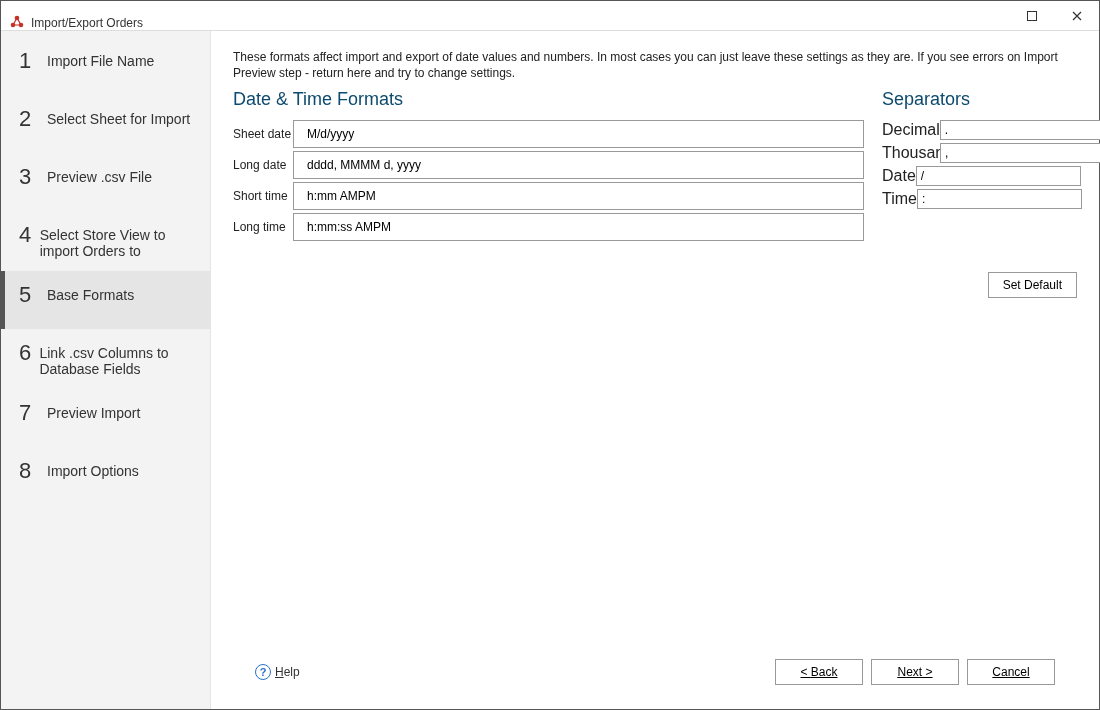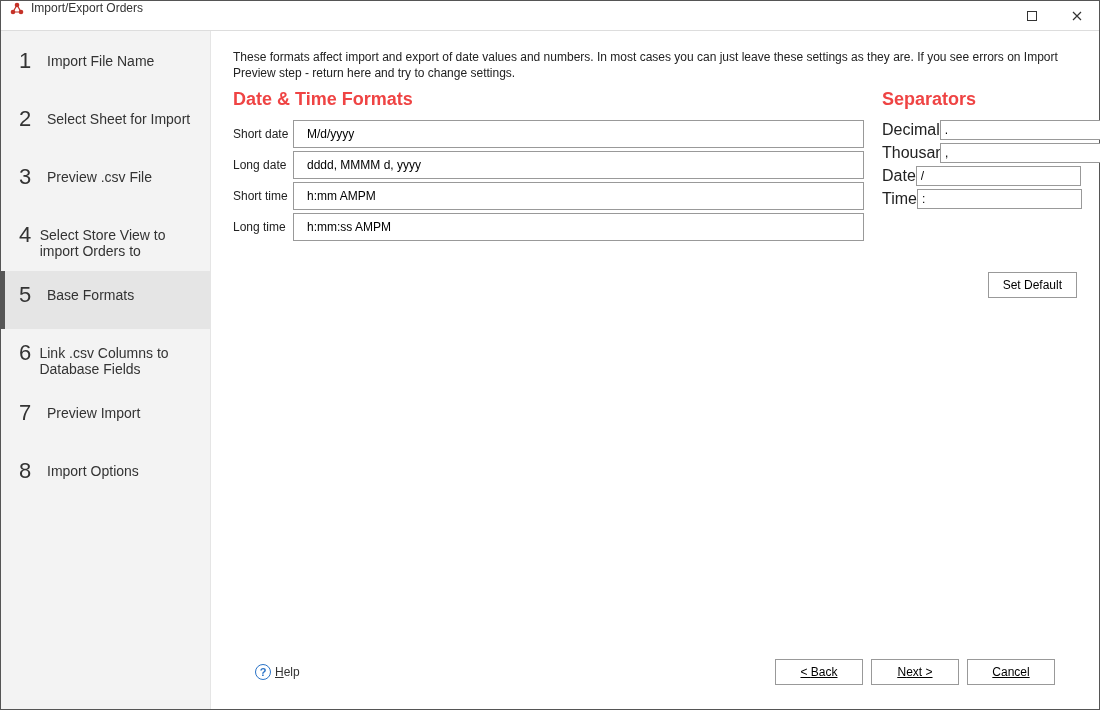--- a/index.html
+++ b/index.html
@@ -17,21 +17,21 @@
       height: 710px;
       border: 1px solid #555;
       display: flex;
       flex-direction: column;
       background: #fff;
     }
     
     .titlebar {
       height: 30px;
       display: flex;
-      align-items: flex-start;
+      align-items: flex-end;
       background: #fff;
       border-bottom: 1px solid #ddd;
     }
     .titlebar .app-icon {
       width: 16px; height: 16px;
       margin-left: 8px;
       margin-right: 6px;
       display: inline-flex;
       align-items: center;
       justify-content: center;
@@ -112,22 +112,22 @@
       line-height: 16px;
     }
     .columns {
       display: flex;
       gap: 18px;
     }
     .col-left { flex: 1; }
     .col-right { width: 195px; }
     h2.section {
       font-size: 18px;
-      font-weight: 700;
-      color: #ef4444;
+      font-weight: 400;
+      color: #0c4a6e;
       margin-bottom: 10px;
     }
     .form-row {
       display: flex;
       align-items: center;
       margin-bottom: 3px;
     }
     .col-left .form-row label {
       width: 60px;
       font-size: 12px;
@@ -271,21 +271,21 @@
 
     <div class="content">
       <p class="desc">These formats affect import and export of date values and numbers. In most cases you can just leave these settings as they are. If you see errors on Import Preview step - return here and try to change settings.</p>
 
       <div class="columns">
 
         <div class="col-left">
           <h2 class="section">Date &amp; Time Formats</h2>
 
           <div class="form-row">
-            <label>Short date</label>
+            <label>Sheet date</label>
             <input type="text" value="M/d/yyyy" style="">
           </div>
           <div class="form-row">
             <label>Long date</label>
             <input type="text" value="dddd, MMMM d, yyyy" style="">
           </div>
           <div class="form-row">
             <label>Short time</label>
             <input type="text" value="h:mm AMPM" style="">
           </div>

